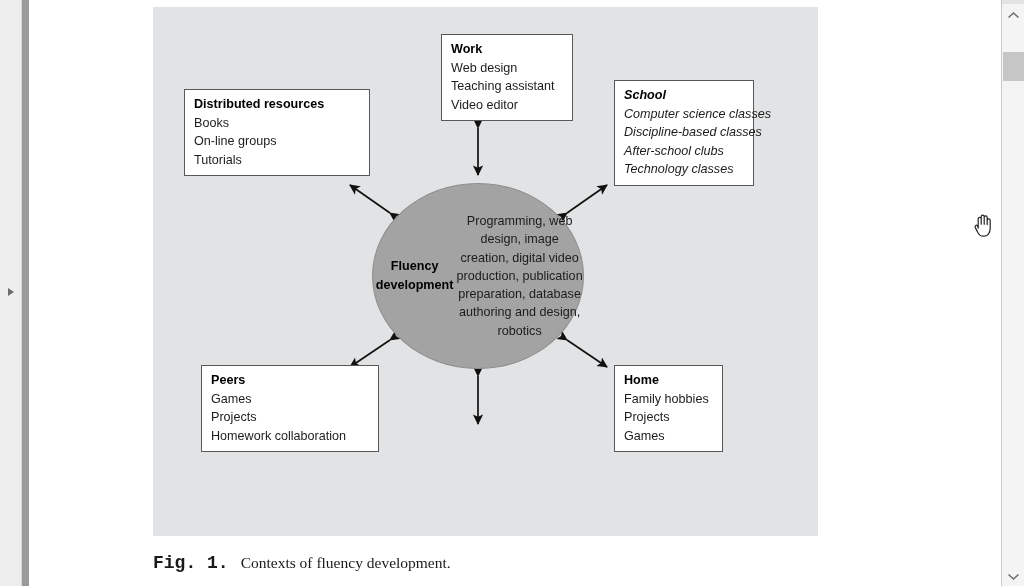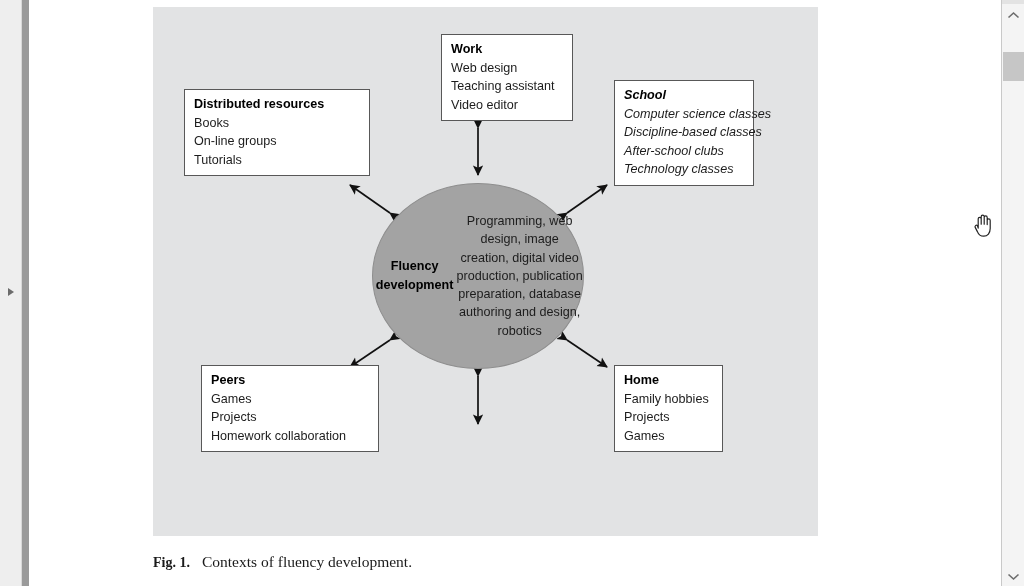--- a/index.html
+++ b/index.html
@@ -176,23 +176,23 @@
   #caption {
     position: absolute;
     left: 124px;
     top: 553px;
     font-family: "Liberation Serif", serif;
     font-size: 15.5px;
     color: #1a1a1a;
     white-space: nowrap;
   }
   #caption-label {
-    font-family: Liberation Serif, serif;
+    font-family: Liberation Mono, monospace;
     font-weight: bold;
-    font-size: 14px;
+    font-size: 18px;
   }
   #caption-text { margin-left: 12px; }
 </style>
 </head>
 <body>
 
 <div id="viewer">
 
   <div id="sidebar">
     <div id="sidebar-toggle">

